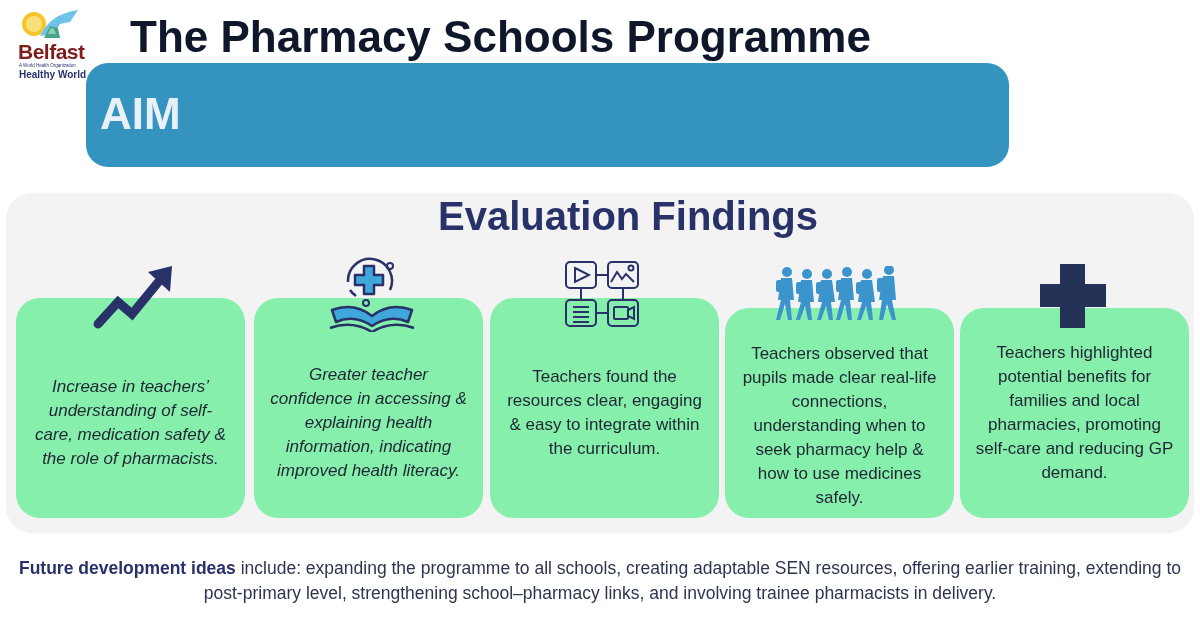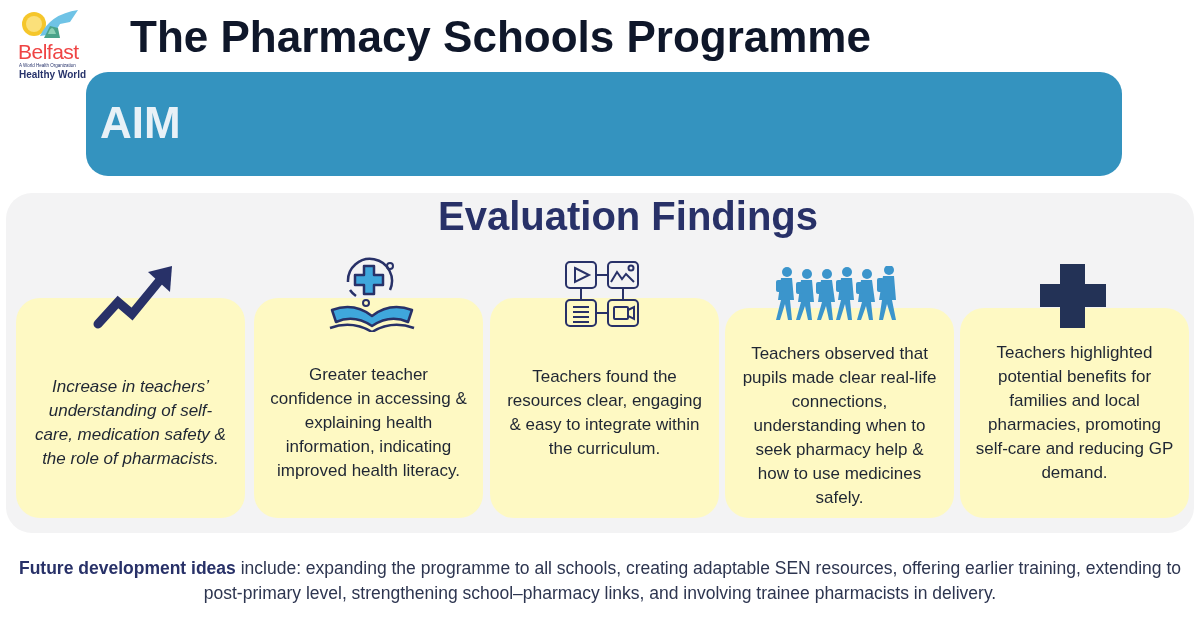--- a/index.html
+++ b/index.html
@@ -1,33 +1,33 @@
 <!DOCTYPE html>
 <html><head>
 <meta charset="utf-8">
 <style>
   * { box-sizing: border-box; margin: 0; padding: 0; }
   html, body { width: 1200px; height: 627px; background: #ffffff; overflow: hidden; }
   body { position: relative; font-family: "Liberation Sans", "DejaVu Sans", sans-serif; color: #222a3a; }
 
   .logo { position: absolute; left: 14px; top: 8px; width: 76px; height: 72px; }
-  .logo-word { position: absolute; left: 4px; top: 32px; font-weight: normal; font-size: 21px; color: #ef4444; letter-spacing: -0.5px; }
+  .logo-word { position: absolute; left: 4px; top: 32px; font-weight: bold; font-size: 21px; color: #7f1d1d; letter-spacing: -0.5px; }
   .logo-sub { position: absolute; left: 5px; top: 55px; font-size: 4.5px; color: #27336b; white-space: nowrap; }
   .logo-city { position: absolute; left: 5px; top: 61px; font-size: 10px; font-weight: bold; color: #27336b; white-space: nowrap; }
 
   .title { position: absolute; left: 0; width: 1001px; top: 12px; text-align: center; font-size: 44px; font-weight: bold; color: #0f172a; letter-spacing: 0px; }
 
-  .aim { position: absolute; left: 86px; top: 72px; width: 1036px; height: 104px; background: #3493bf; border-radius: 22px; }
+  .aim { position: absolute; left: 86px; top: 63px; width: 923px; height: 104px; background: #3493bf; border-radius: 22px; }
   .aim-label { position: absolute; left: 14px; top: 26px; font-size: 44px; font-weight: bold; color: #e8f1f7; }
   .aim-text { position: absolute; left: 114px; top: 25px; width: 910px; font-size: 20.5px; line-height: 27px; color: #eef5fa; }
 
   .panel { position: absolute; left: 6px; top: 193px; width: 1188px; height: 340px; background: #f3f3f4; border-radius: 26px; }
   .panel-title { position: absolute; left: 0; width: 1256px; top: 194px; text-align: center; font-size: 40px; font-weight: bold; color: #283168; }
 
-  .card { position: absolute; width: 229px; background: #fef9c3; border-radius: 24px; display: flex; align-items: center; justify-content: center; text-align: center; padding: 0 14px; }
+  .card { position: absolute; width: 229px; background: #86efac; border-radius: 24px; display: flex; align-items: center; justify-content: center; text-align: center; padding: 0 14px; }
   .card-text { font-size: 17px; line-height: 24px; color: #1f2633; }
 
   .icon { position: absolute; }
 
   .footer { position: absolute; left: 0; width: 1200px; top: 556px; text-align: center; font-size: 17.5px; line-height: 25px; color: #2d3550; }
   .footer b { color: #283168; }
 </style>
 </head>
 <body>
 
@@ -50,21 +50,21 @@
   <div class="aim-label">AIM</div>
 </div>
 
 <div class="panel"></div>
 <h2 class="panel-title">Evaluation Findings</h2>
 
 <div class="card" style="left:16px; top:298px; height:220px;font-style:italic;">
   <div class="card-text" style="padding-top:30px;">Increase in teachers’ understanding of self-care, medication safety &amp; the role of pharmacists.</div>
 </div>
 <div class="card" style="left:254px; top:298px; height:220px;">
-  <div class="card-text" style="padding-top:30px;">Greater teacher confidence in accessing &amp; explaining health information, indicating improved health literacy.</div>
+  <div class="card-text" style="padding-top:30px;font-style:italic;">Greater teacher confidence in accessing &amp; explaining health information, indicating improved health literacy.</div>
 </div>
 <div class="card" style="left:490px; top:298px; height:220px;">
   <div class="card-text" style="padding-top:10px;">Teachers found the resources clear, engaging &amp; easy to integrate within the curriculum.</div>
 </div>
 <div class="card" style="left:725px; top:308px; height:210px;">
   <div class="card-text" style="padding-top:26px;">Teachers observed that pupils made clear real-life connections, understanding when to seek pharmacy help &amp; how to use medicines safely.</div>
 </div>
 <div class="card" style="left:960px; top:308px; height:210px;">
   <div class="card-text" style="padding-top:0px;">Teachers highlighted potential benefits for families and local pharmacies, promoting self-care and reducing GP demand.</div>
 </div>

